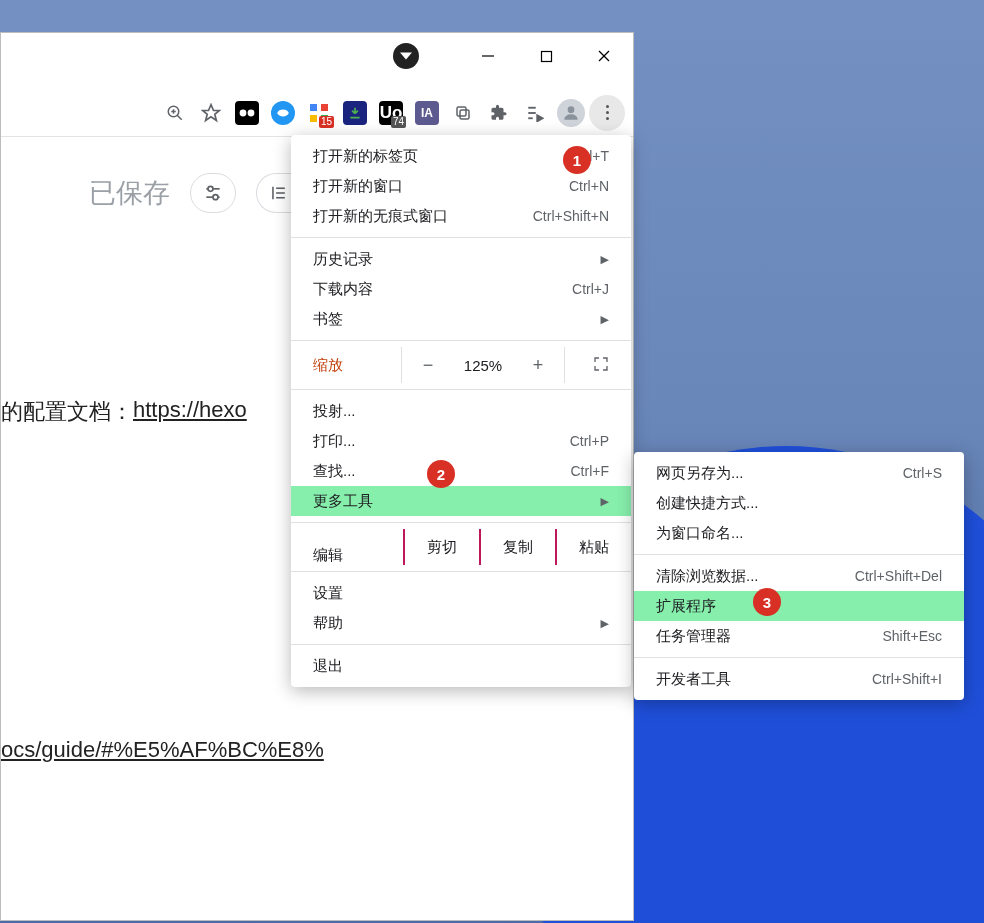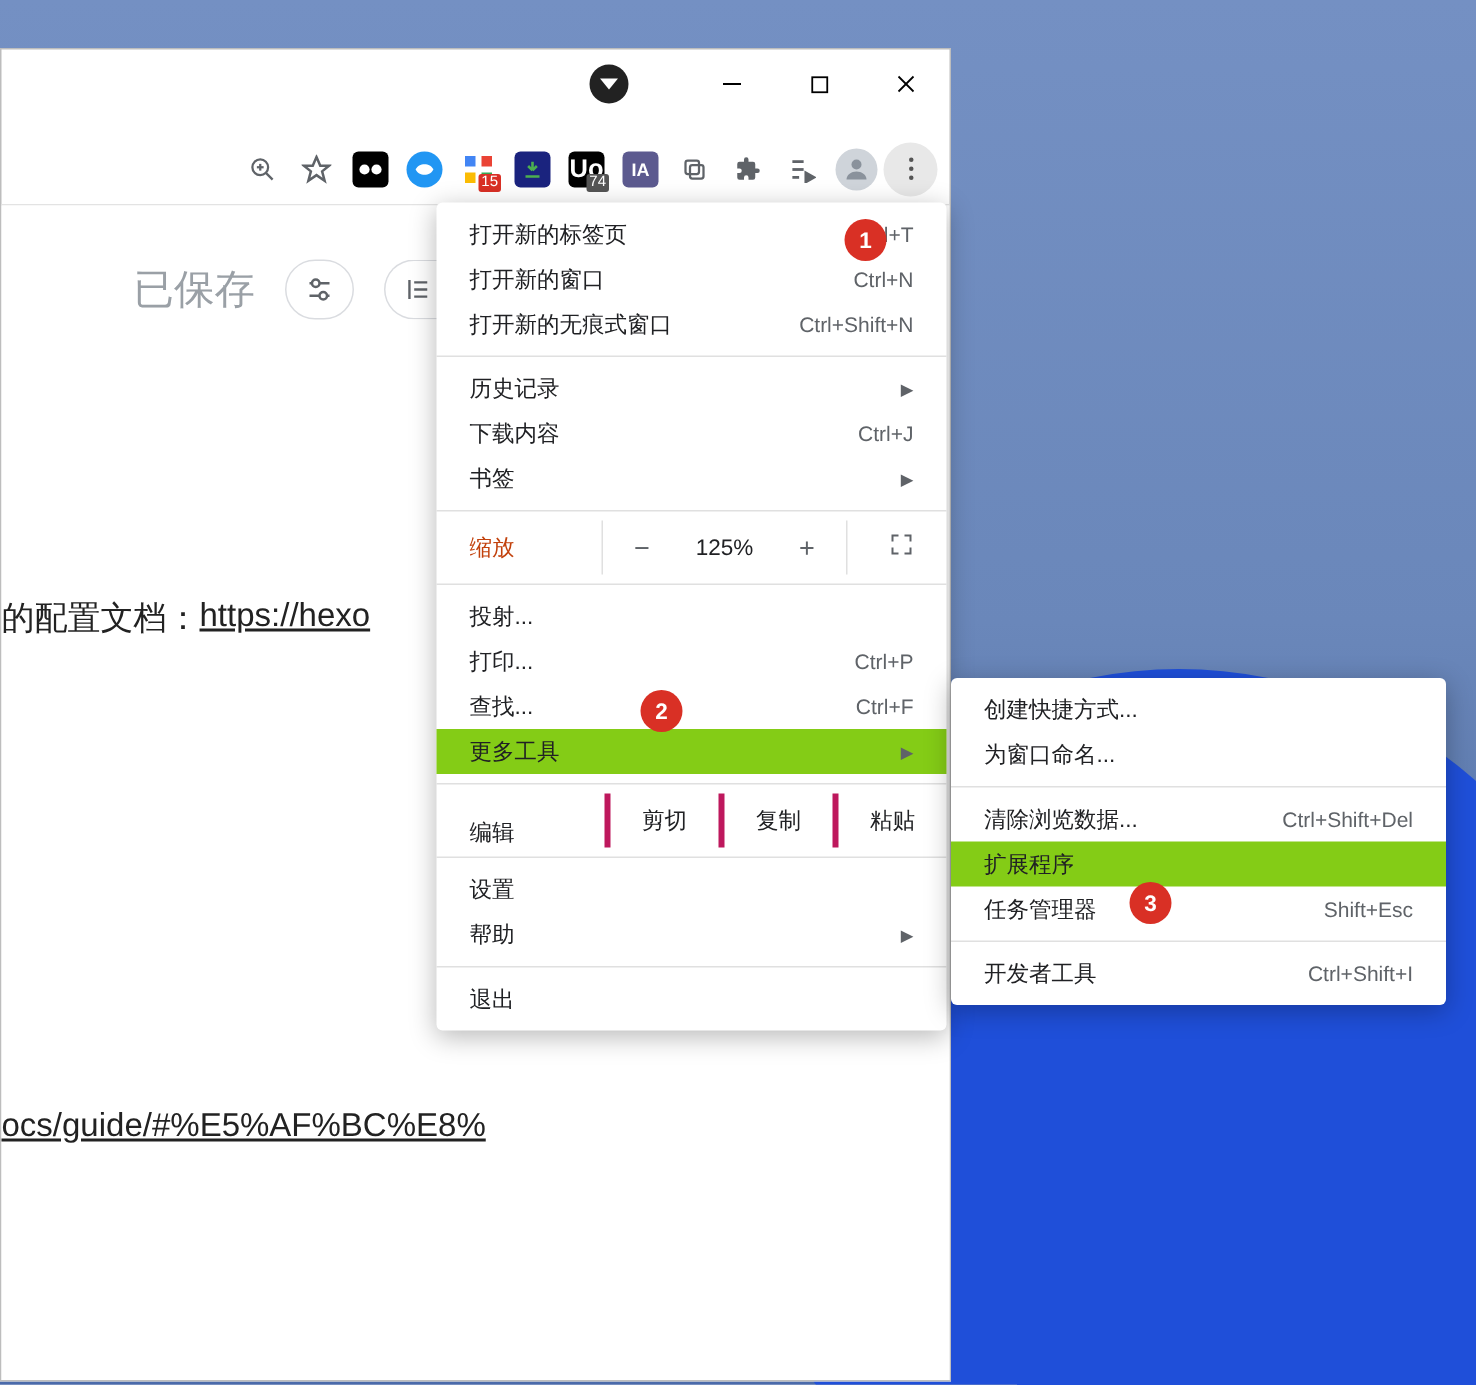--- a/index.html
+++ b/index.html
@@ -26,34 +26,34 @@
 .page{position:absolute;left:0;right:0;top:104px;bottom:0;background:#fff;padding:36px 0 0 0}
 .saved-row{display:flex;align-items:center;gap:20px;padding-left:88px}
 .saved-text{color:#9aa0a6;font-size:27px}
 .pill{height:40px;border:1px solid #dadce0;border-radius:20px;display:flex;align-items:center;justify-content:center;color:#5f6368;padding:0 12px}
 .pill.round{width:46px}
 .pill.cut{width:44px;border-top-right-radius:0;border-bottom-right-radius:0;border-right:none}
 .link{color:#222;text-decoration:underline;font-size:22px}
 
 .menu{position:absolute;left:291px;top:135px;width:340px;background:#fff;box-shadow:0 4px 18px rgba(0,0,0,.28);border-radius:4px;padding:6px 0;font-size:15px;color:#202124}
 .mrow{position:relative;display:flex;align-items:center;height:30px;padding:0 22px}
-.mrow.hoverable:hover,.mrow.active{background:#84cc16}
+.mrow.hoverable:hover,.mrow.active{background:#86efac}
 .mrow .lab{flex:1}
 .mrow .sc{color:#5f6368;font-size:14px}
 .mrow .arrow{color:#5f6368;font-size:11px}
 .msep{height:1px;background:#e0e0e0;margin:6px 0}
 .zoomrow{display:flex;align-items:center;height:36px;padding:0 22px}
 .zoomrow .zlab{width:88px;text-align:left;padding-right:12px;color:#c2410c}
 .zoomrow .zvsep{width:1px;height:100%;background:#e0e0e0}
 .zoomrow .zbtn{flex:0 0 52px;height:100%;display:flex;align-items:center;justify-content:center;color:#5f6368;font-size:18px}
 .zoomrow .zval{flex:0 0 58px;text-align:center;color:#202124}
 .zoomrow .zfull{flex:1;display:flex;align-items:center;justify-content:flex-end}
 .editrow{display:flex;align-items:flex-end;height:36px}
 .editrow .elab{width:112px;padding-left:22px;color:#202124}
-.editrow .ebtn{flex:1;height:100%;display:flex;align-items:center;justify-content:center;color:#202124;border-left:4px solid #be185d}
+.editrow .ebtn{flex:1;height:100%;display:flex;align-items:center;justify-content:center;color:#202124;border-left:2px solid #be185d}
 
 .submenu{position:absolute;left:634px;top:452px;width:330px;background:#fff;box-shadow:0 4px 18px rgba(0,0,0,.28);border-radius:4px;padding:6px 0;font-size:15px;color:#202124}
 
 .anno{position:absolute;width:28px;height:28px;border-radius:50%;background:#d93025;color:#fff;font-weight:700;display:flex;align-items:center;justify-content:center;font-size:15px;z-index:50}
 .anno1{left:563px;top:146px}
 .anno2{left:427px;top:460px}
 .anno3{left:753px;top:588px}
 </style>
 </head>
 <body>
@@ -276,20 +276,24 @@
         <span class="arrow">▶</span>
       </div>
     <div class="msep"></div>
     <div class="mrow hoverable">
         <span class="lab">退出</span>
       </div>
   </div>
 
   <div class="submenu">
     <div class="mrow hoverable">
+        <span class="lab">网页另存为...</span>
+        <span class="sc">Ctrl+S</span>
+      </div>
+    <div class="mrow hoverable">
         <span class="lab">创建快捷方式...</span>
       </div>
     <div class="mrow hoverable">
         <span class="lab">为窗口命名...</span>
       </div>
     <div class="msep"></div>
     <div class="mrow hoverable">
         <span class="lab">清除浏览数据...</span>
         <span class="sc">Ctrl+Shift+Del</span>
       </div>

